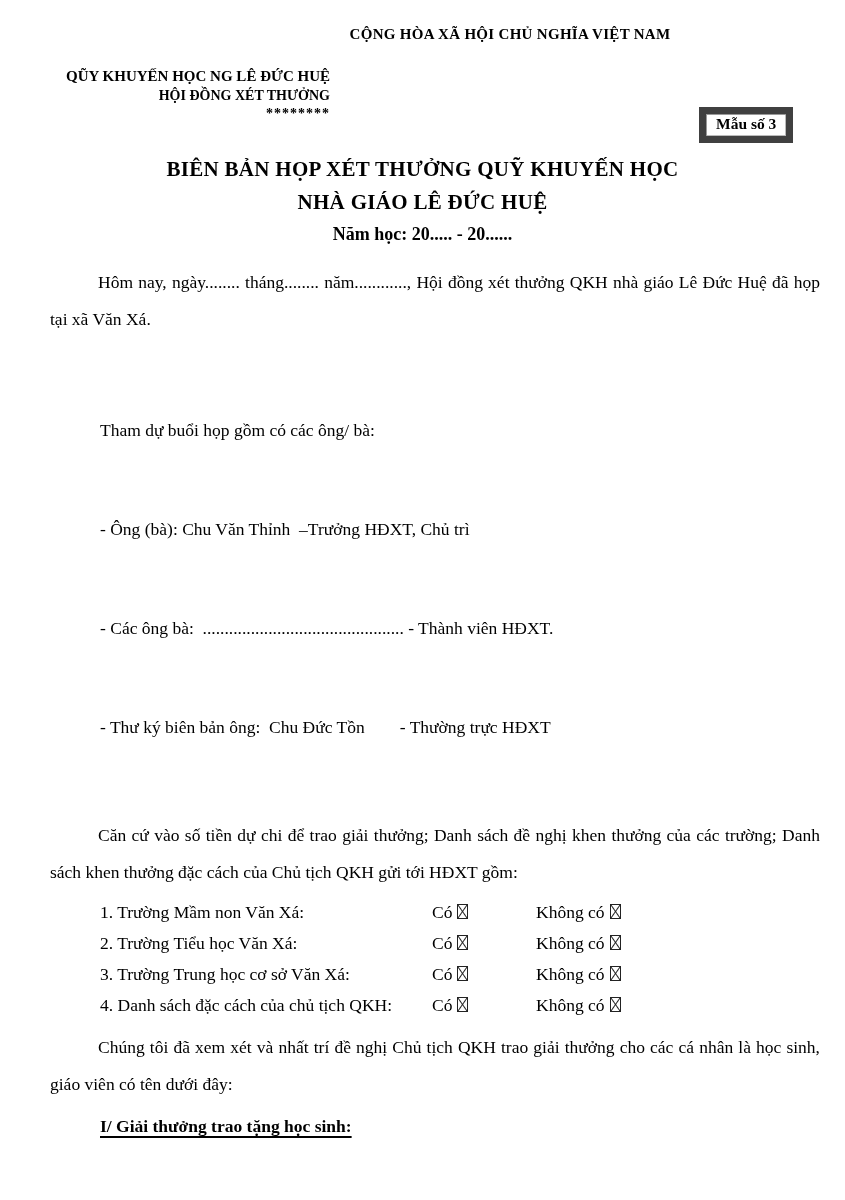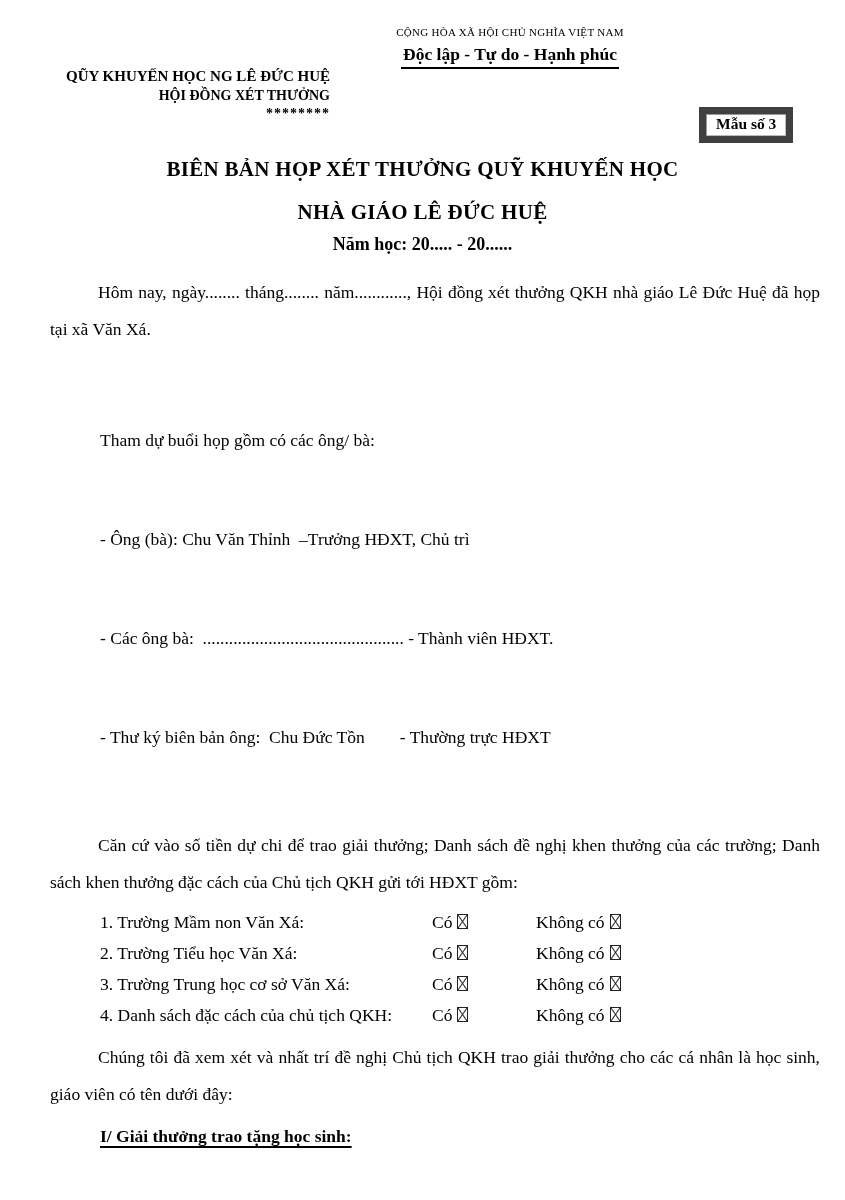--- a/index.html
+++ b/index.html
@@ -2,34 +2,34 @@
 <html><head>
 <meta charset="utf-8">
 <style>
   html,body{margin:0;padding:0;background:#fff;}
   .page{
     position:relative;width:845px;height:1200px;background:#ffffff;
     font-family:"Liberation Serif","DejaVu Serif",serif;color:#000;overflow:hidden;
   }
   
   .national-block{position:absolute;top:26px;left:320px;width:380px;text-align:center;}
-  .national-line1{font-size:11px;font-weight:normal;letter-spacing:.3px;}
+  .national-line1{font-size:15px;font-weight:bold;letter-spacing:.3px;}
   .national-line2{display:inline-block;margin-top:6px;font-size:17.5px;font-weight:bold;
     border-bottom:2px solid #000;padding:0 2px 2px 2px;}
   .org-block{position:absolute;top:68px;left:8px;width:322px;text-align:right;}
   .org-line1{font-size:15px;font-weight:bold;}
   .org-line2{font-size:14px;font-weight:bold;margin-top:3px;}
   .org-stars{font-size:14px;font-weight:bold;margin-top:2px;letter-spacing:1px;}
   .form-box{position:absolute;top:107px;left:699px;border:7px solid #404040;
     box-shadow:1px 1px 0 #999 inset, -1px -1px 0 #bbb inset;
     padding:1px 10px 3px 10px;font-size:15.5px;font-weight:bold;}
   
   .content{position:absolute;top:150px;left:0;width:845px;}
   .doc-title{ text-align:center;font-weight:bold;font-size:21px;line-height:26px;margin-top:6px;letter-spacing:.3px;}
-  .doc-title2{margin-top:17px;}
+  .doc-title2{margin-top:7px;}
   .year-line{text-align:center;font-weight:bold;font-size:18px;margin-top:9px;}
   .salutation{text-align:center;font-size:18px;margin-top:31px;}
   .salutation .kg{font-style:italic;font-weight:bold;letter-spacing:.5px;}
   .salutation .kg-rest{font-weight:bold;}
   .body{padding:0 25px 0 50px;font-size:17.5px;}
   .para{text-align:justify;text-indent:48px;line-height:37px;margin:0;}
   .para.opening{margin-top:19px;}
   .para.basis{margin-top:7px;}
   .para.conclusion{margin-top:8px;}
   .list{margin-top:10px;margin-left:50px;line-height:33px;white-space:pre-wrap;}
@@ -47,21 +47,20 @@
   .section-heading{margin:13px 0 0 50px;font-weight:bold;text-decoration:underline;
     text-decoration-thickness:2px;text-underline-offset:4px;font-size:17.5px;}
 </style>
 </head>
 <body>
 
 <div class="page">
 
   <div class="national-block">
     <div class="national-line1">CỘNG HÒA XÃ HỘI CHỦ NGHĨA VIỆT NAM</div>
-    <div><span class="national-line2">Độc lập - Tự do - Hạnh phúc</span></div>
   </div>
 
   <div class="org-block">
     <div class="org-line1">QŨY KHUYẾN HỌC NG LÊ ĐỨC HUỆ</div>
     <div class="org-line2">HỘI ĐỒNG XÉT THƯỞNG</div>
     <div class="org-stars">********</div>
   </div>
 
   <div class="form-box">Mẫu số 3</div>
 

